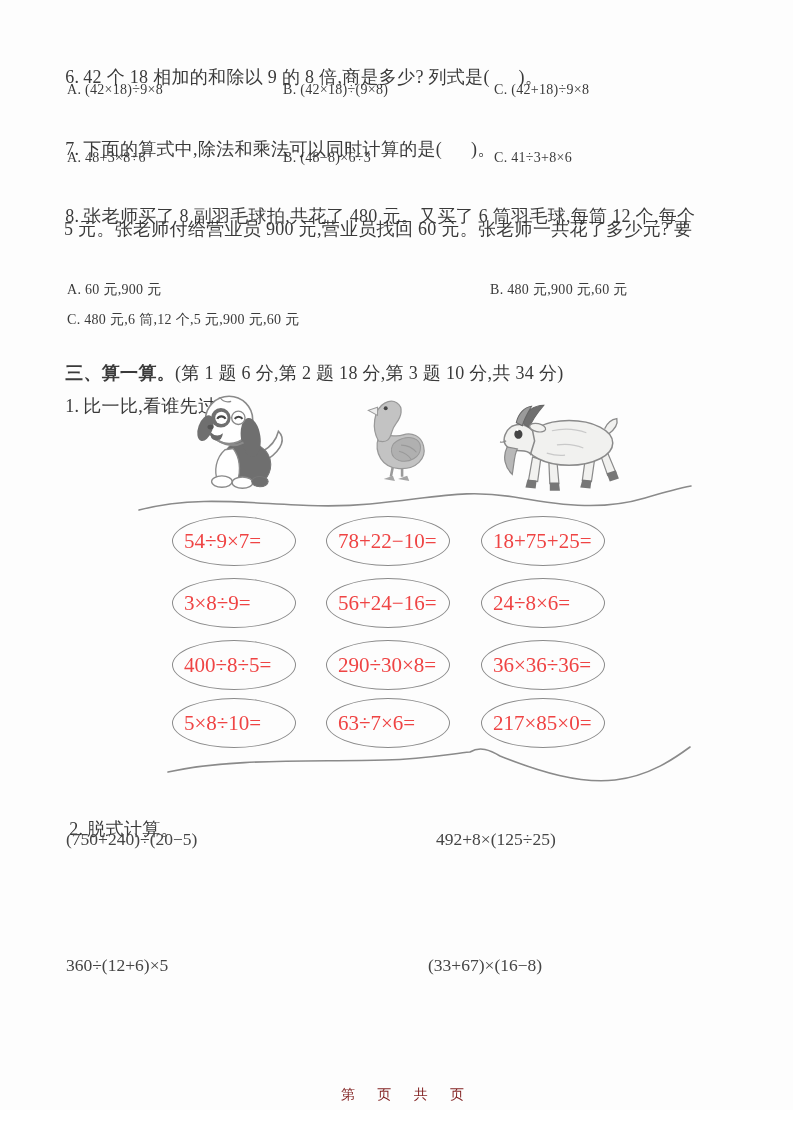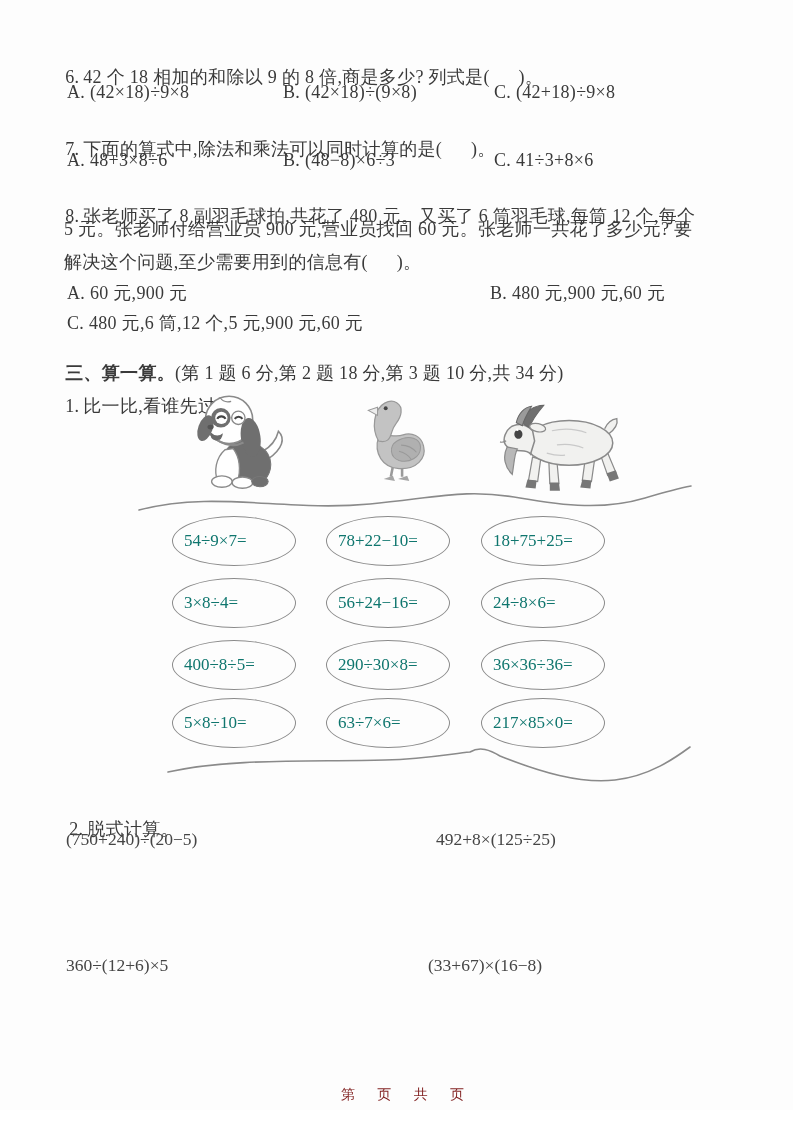--- a/index.html
+++ b/index.html
@@ -18,37 +18,37 @@
   }
   .line {
     position: absolute;
     font-size: 18px;
     white-space: pre;
     letter-spacing: 0.3px;
   }
   .num { margin-right: 4px; }
   .opt {
     position: absolute;
-    font-size: 18px;
+    font-size: 14px;
     white-space: pre;
     letter-spacing: 0.3px;
   }
   .bold { font-weight: bold; }
   .oval {
     position: absolute;
     width: 124px;
     height: 50px;
     border: 1.5px solid #8a8a8a;
     border-radius: 50%;
     display: flex;
     align-items: center;
     padding-left: 11px;
-    font-size: 17px;
+    font-size: 21px;
     white-space: pre;
-    color: #0f766e;
+    color: #ef4444;
     background: transparent;
   }
   .expr {
     position: absolute;
     font-size: 17.5px;
     white-space: pre;
     color: #454545;
   }
   .animal { position: absolute; }
   .wave { position: absolute; }
@@ -80,21 +80,20 @@
     <span class="num">7.</span><span>下面的算式中,除法和乘法可以同时计算的是(      )。</span>
   </div>
   <div class="opt" style="left:67px; top:150px;">A. 48+3×8÷6</div>
   <div class="opt" style="left:283px; top:150px;">B. (48−8)×6÷3</div>
   <div class="opt" style="left:494px; top:150px;">C. 41÷3+8×6</div>
 
   <div class="line" style="left:46px; top:183px;">
     <span class="num">8.</span><span>张老师买了 8 副羽毛球拍,共花了 480 元。又买了 6 筒羽毛球,每筒 12 个,每个</span>
   </div>
   <div class="line" style="left:64px; top:217px;">5 元。张老师付给营业员 900 元,营业员找回 60 元。张老师一共花了多少元? 要</div>
-  <div class="line" style="left:64px; top:250px;">解决这个问题,至少需要用到的信息有(      )。</div>
   <div class="opt" style="left:67px; top:281px;">A. 60 元,900 元</div>
   <div class="opt" style="left:490px; top:281px;">B. 480 元,900 元,60 元</div>
   <div class="opt" style="left:67px; top:311px;">C. 480 元,6 筒,12 个,5 元,900 元,60 元</div>
 
   <div class="line" style="left:46px; top:340px;">
     <span class="bold">三、算一算。</span><span>(第 1 题 6 分,第 2 题 18 分,第 3 题 10 分,共 34 分)</span>
   </div>
 
   <div class="line" style="left:46px; top:373px;">
     <span class="num">1.</span><span>比一比,看谁先过河。</span>
@@ -156,21 +155,21 @@
   </svg>
 
   <svg class="wave" style="left:135px; top:484px;" width="560" height="34" viewBox="0 0 560 34">
     <path d="M4,26 C80,6 150,28 235,20 C300,14 330,4 385,14 C430,22 470,26 510,14 C530,8 545,4 556,2" fill="none" stroke="#8a8a8a" stroke-width="1.6" stroke-linecap="round"></path>
   </svg>
 
   <div class="oval" style="left:172px; top:516px;">54÷9×7=</div>
   <div class="oval" style="left:326px; top:516px;">78+22−10=</div>
   <div class="oval" style="left:481px; top:516px;">18+75+25=</div>
 
-  <div class="oval" style="left:172px; top:578px;">3×8÷4=</div>
+  <div class="oval" style="left:172px; top:578px;">3×8÷9=</div>
   <div class="oval" style="left:326px; top:578px;">56+24−16=</div>
   <div class="oval" style="left:481px; top:578px;">24÷8×6=</div>
 
   <div class="oval" style="left:172px; top:640px;">400÷8÷5=</div>
   <div class="oval" style="left:326px; top:640px;">290÷30×8=</div>
   <div class="oval" style="left:481px; top:640px;">36×36÷36=</div>
 
   <div class="oval" style="left:172px; top:698px;">5×8÷10=</div>
   <div class="oval" style="left:326px; top:698px;">63÷7×6=</div>
   <div class="oval" style="left:481px; top:698px;">217×85×0=</div>

